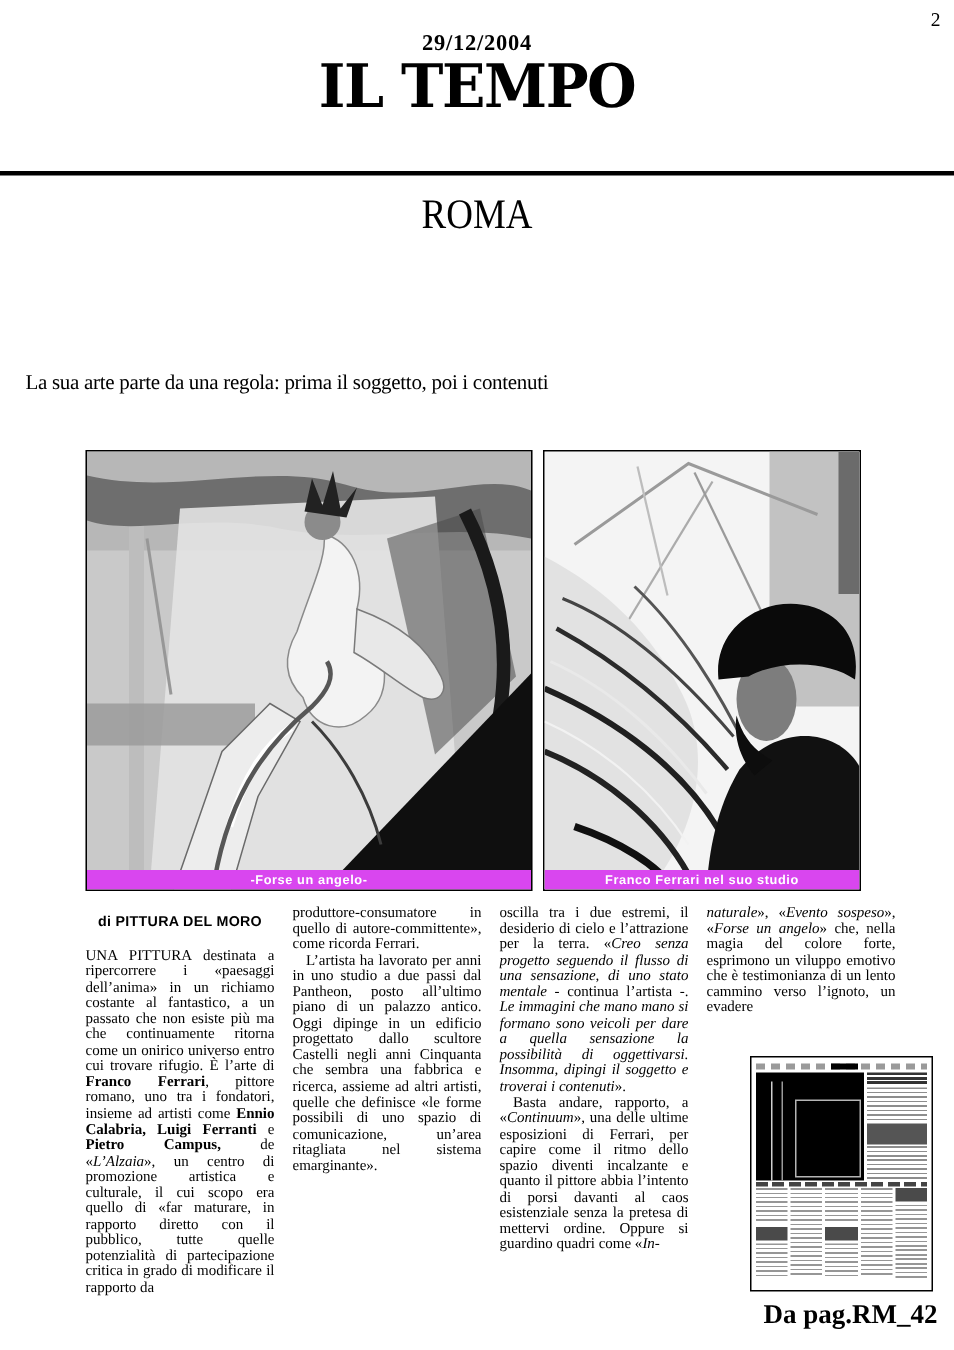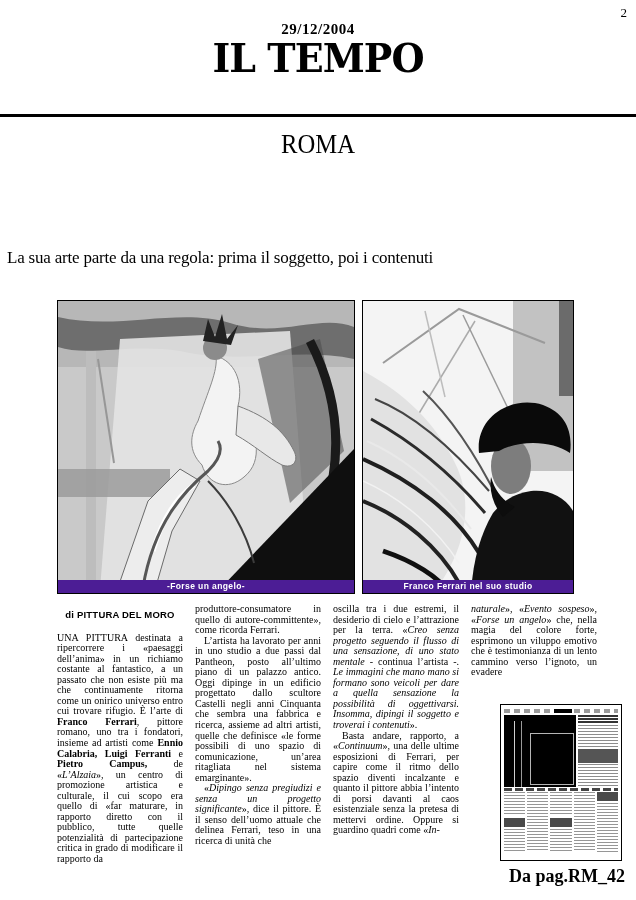--- a/index.html
+++ b/index.html
@@ -17,29 +17,29 @@
         font-size:15px;font-weight:bold;}
   .rule{position:absolute;top:114px;left:0;width:636px;height:3px;background:#000;}
   .section{position:absolute;top:128px;left:0;width:100%;text-align:center;
         font-size:28px;letter-spacing:0;transform:scaleX(.88);}
 
   
   .kicker{position:absolute;top:177px;left:17px;font-size:16px;font-weight:bold;
         white-space:nowrap;letter-spacing:-0.2px;}
   .headline{position:absolute;top:195px;left:15px;font-size:45px;font-weight:bold;
         white-space:nowrap;letter-spacing:-1px;line-height:50px;}
-  .subhead{position:absolute;top:248px;left:7px;font-size:17px;white-space:nowrap;
+  .subhead{position:absolute;top:248px;left:17px;font-size:14px;white-space:nowrap;
         letter-spacing:-0.2px;}
 
   
   .photo{position:absolute;top:300px;border:1px solid #000;background:#dcdcdc;overflow:hidden;}
   .photo-left{left:57px;width:296px;height:292px;}
   .photo-right{left:362px;width:210px;height:292px;}
   .photo svg{display:block;}
-  .caption-bar{position:absolute;left:0;bottom:0;width:100%;height:13px;background:#4c1d95;
+  .caption-bar{position:absolute;left:0;bottom:0;width:100%;height:13px;background:#d946ef;
         color:#fff;font-family:"Liberation Sans",sans-serif;font-weight:bold;font-size:8.5px;
         line-height:13px;text-align:center;letter-spacing:.4px;}
 
   
   .columns{position:absolute;left:57px;top:604px;width:541px;height:268px;display:flex;gap:12px;}
   .col{width:126px;height:100%;overflow:hidden;font-size:10px;line-height:10.55px;
         text-align:justify;hyphens:auto;-webkit-hyphens:auto;}
   .col p{margin:0;}
   .col p.ind{text-indent:9px;}
   .col p b{font-weight:bold;}
@@ -139,21 +139,20 @@
   <div class="columns">
     <div class="col">
       <p class="byline">di PITTURA DEL MORO</p>
       <div>
           <p><span>UNA PITTURA destinata a ripercorrere i «paesaggi dell’anima» in un richiamo costante al fantastico, a un passato che non esiste più ma che continuamente ritorna come un onirico universo entro cui trovare rifugio. È l’arte di </span><b>Franco Ferrari</b><span>, pittore romano, uno tra i fondatori, insieme ad artisti come </span><b>Ennio Calabria, Luigi Ferranti</b><span> e </span><b>Pietro Campus,</b><span> de «</span><i>L’Alzaia</i><span>», un centro di promozione artistica e culturale, il cui scopo era quello di «far maturare, in rapporto diretto con il pubblico, tutte quelle potenzialità di partecipazione critica in grado di modificare il rapporto da</span></p>
         </div>
     </div>
     <div class="col">
         <p><span>produttore-consumatore in quello di autore-committente», come ricorda Ferrari.</span></p>
         <p class="ind"><span>L’artista ha lavorato per anni in uno studio a due passi dal Pantheon, posto all’ultimo piano di un palazzo antico. Oggi dipinge in un edificio progettato dallo scultore Castelli negli anni Cinquanta che sembra una fabbrica e ricerca, assieme ad altri artisti, quelle che definisce «le forme possibili di uno spazio di comunicazione, un’area ritagliata nel sistema emarginante».</span></p>
-        <p class="ind"><span>«</span><i>Dipingo senza pregiudizi e senza un progetto significante</i><span>», dice il pittore. È il senso dell’uomo attuale che delinea Ferrari, teso in una ricerca di unità che</span></p>
       </div>
     <div class="col">
         <p><span>oscilla tra i due estremi, il desiderio di cielo e l’attrazione per la terra. «</span><i>Creo senza progetto seguendo il flusso di una sensazione, di uno stato mentale</i><span> - continua l’artista -. </span><i>Le immagini che mano mano si formano sono veicoli per dare a quella sensazione la possibilità di oggettivarsi. Insomma, dipingi il soggetto e troverai i contenuti</i><span>».</span></p>
         <p class="ind"><span>Basta andare, rapporto, a «</span><i>Continuum</i><span>», una delle ultime esposizioni di Ferrari, per capire come il ritmo dello spazio diventi incalzante e quanto il pittore abbia l’intento di porsi davanti al caos esistenziale senza la pretesa di mettervi ordine. Oppure si guardino quadri come «</span><i>In-</i></p>
       </div>
     <div class="col">
         <p><i>naturale</i><span>», «</span><i>Evento sospeso</i><span>», «</span><i>Forse un angelo</i><span>» che, nella magia del colore forte, esprimono un viluppo emotivo che è testimonianza di un lento cammino verso l’ignoto, un evadere</span></p>
       </div>
   </div>
 

